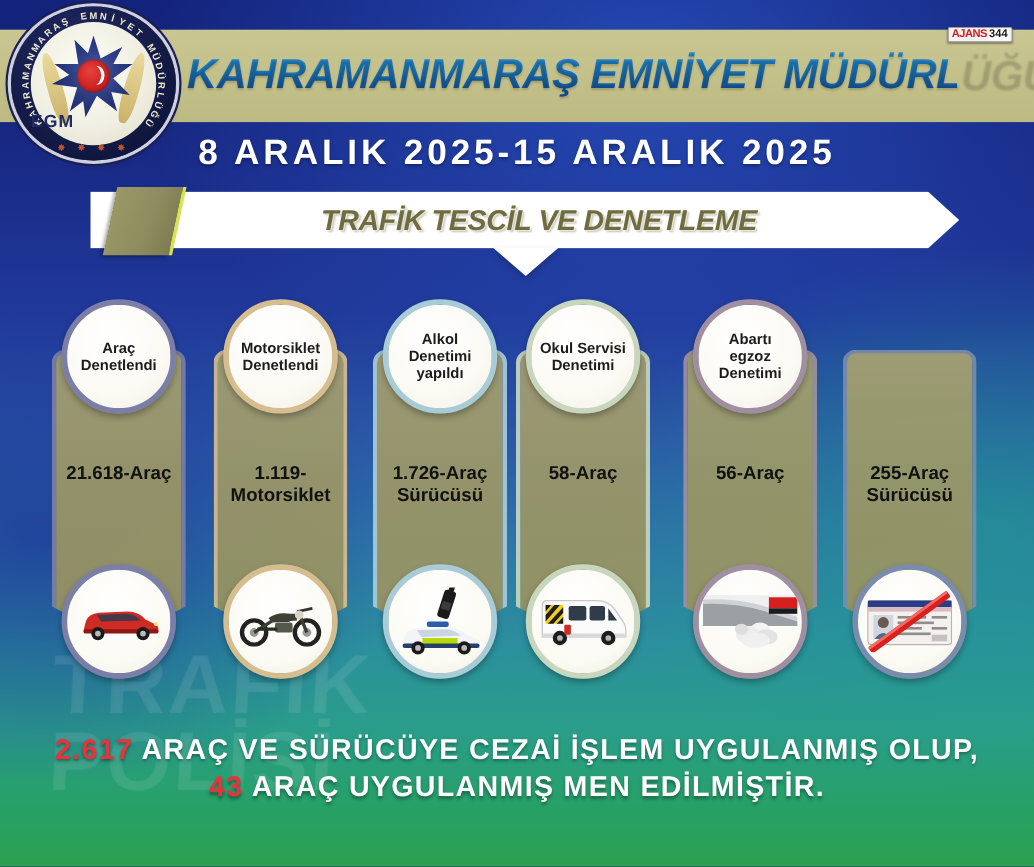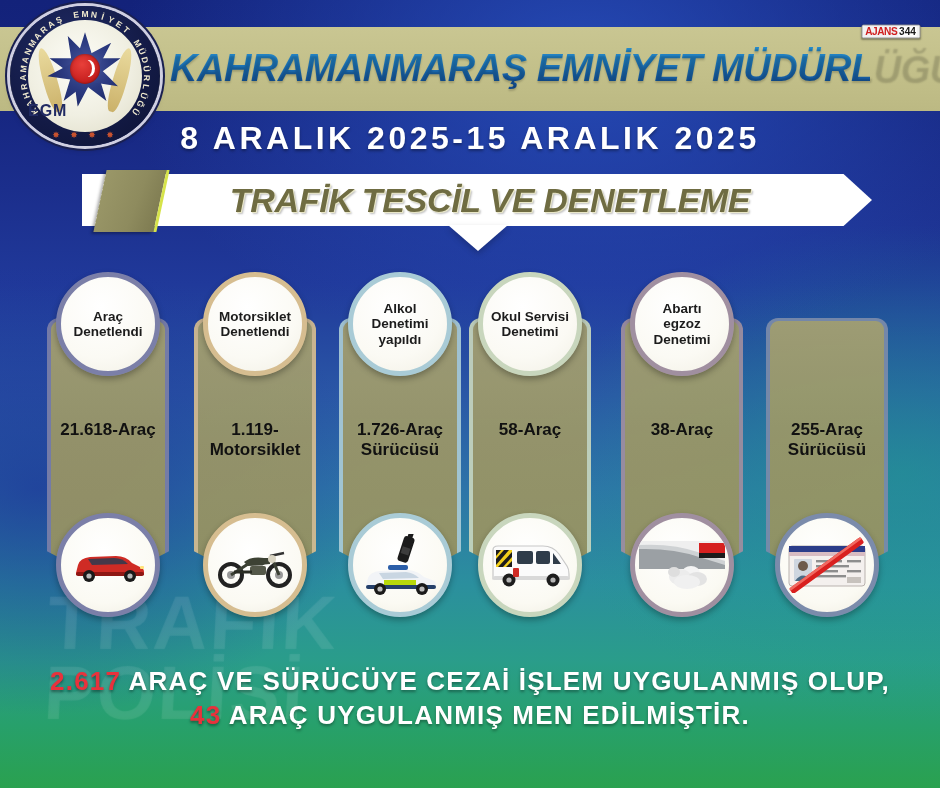--- a/index.html
+++ b/index.html
@@ -151,21 +151,21 @@
     background:linear-gradient(100deg,#9a9768 0%,#8e8b5e 60%,#7e7b51 100%);
     transform:skewX(-12deg);
     box-shadow:-2px 2px 3px rgba(0,0,0,.3);
   }
   .ribbon-fold:after{
     content:"";position:absolute;right:-3px;top:0;width:3px;height:100%;
     background:#d6e34a;
   }
   .banner-text{
     position:relative;z-index:3;
-    font-size:34px;font-weight:bold;font-style:italic;letter-spacing:-.3px;
+    font-size:26px;font-weight:bold;font-style:italic;letter-spacing:-.3px;
     color:#6f6c42;
     text-shadow:1px 1px 0 #e8e6c8, 2px 2px 2px rgba(0,0,0,.25);
     padding-left:26px;
     white-space:nowrap;
   }
 
   
   .cols{position:absolute;left:0;top:268px;width:940px;height:352px;}
   .col{position:absolute;top:0;width:140px;height:352px;}
   .col .panel{
@@ -395,21 +395,21 @@
             <circle cx="66" cy="40" r="2.6" fill="#b5b5b5"></circle>
       <rect x="26" y="28" width="6" height="9" rx="1" fill="#cf2b25"></rect>
           </svg>
         </div>
       </div>
       <div class="col" style="left: 612px; --ring: #a08fa0;">
         <div class="panel"></div>
         <div class="bubble">
           <div class="label">Abartı<br>egzoz<br>Denetimi</div>
         </div>
-        <div class="value">38-Araç</div>
+        <div class="value">56-Araç</div>
         <div class="photo">
           <svg width="86" height="52" viewBox="0 0 86 52">
       <rect x="0" y="2" width="86" height="28" fill="#efefef"></rect>
       <path d="M0 6 Q34 4 62 14 L86 22 L86 30 L0 30 Z" fill="#cfd2d4"></path>
       <path d="M0 10 Q34 9 60 18 L86 26 L86 30 L0 30 Z" fill="#9ba0a4"></path>
       <rect x="60" y="4" width="26" height="10" fill="#d62020"></rect>
       <rect x="60" y="14" width="26" height="5" fill="#1b1b1b"></rect>
       <ellipse cx="52" cy="34" rx="9" ry="7" fill="#f4f4f4"></ellipse>
       <ellipse cx="41" cy="38" rx="11" ry="8" fill="#ececec"></ellipse>
       <ellipse cx="58" cy="40" rx="10" ry="7" fill="#e3e3e3"></ellipse>

